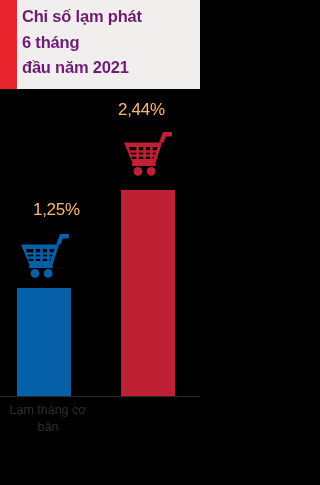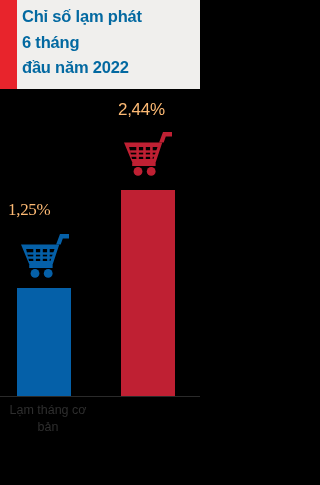--- a/index.html
+++ b/index.html
@@ -37,21 +37,21 @@
     left: 0; top: 0;
     width: 17px;
     height: 89px;
     background: #e8242c;
   }
   .title {
     position: absolute;
     left: 22px;
     top: 4px;
     width: 172px;
-    color: #0369a1;
+    color: #701a75;
     font-size: 16.5px;
     font-weight: bold;
     line-height: 25.5px;
     letter-spacing: -0.2px;
   }
   .title-line { display: block; white-space: nowrap; }
 
   
   .plot {
     position: absolute;
@@ -88,21 +88,21 @@
   }
 
   
   .value {
     position: absolute;
     color: #fdba74;
     font-size: 17px;
     letter-spacing: -0.3px;
     white-space: nowrap;
   }
-  .value-core { left: 8px; top: 111px; font-family: Liberation Serif, serif; }
+  .value-core { left: 33px; top: 111px; }
   .value-cpi  { left: 118px; top: 11px; }
 
   
   .cart {
     position: absolute;
     width: 56px;
     height: 52px;
   }
   .cart-core { left: 16px; top: 141px; }
   .cart-cpi  { left: 119px; top: 39px; }
@@ -144,21 +144,21 @@
 </head>
 <body>
 
 <div id="infographic">
 
   <div class="header">
     <div class="header-accent"></div>
     <div class="title">
       <span class="title-line">Chỉ số lạm phát</span>
       <span class="title-line">6 tháng</span>
-      <span class="title-line">đầu năm 2022</span>
+      <span class="title-line">đầu năm 2021</span>
     </div>
   </div>
 
   <div class="plot">
 
     <div class="value value-core">1,25%</div>
 
     <div class="cart cart-core">
       <svg viewBox="0 0 56 52" xmlns="http://www.w3.org/2000/svg">
         <g fill="#0560a8">

